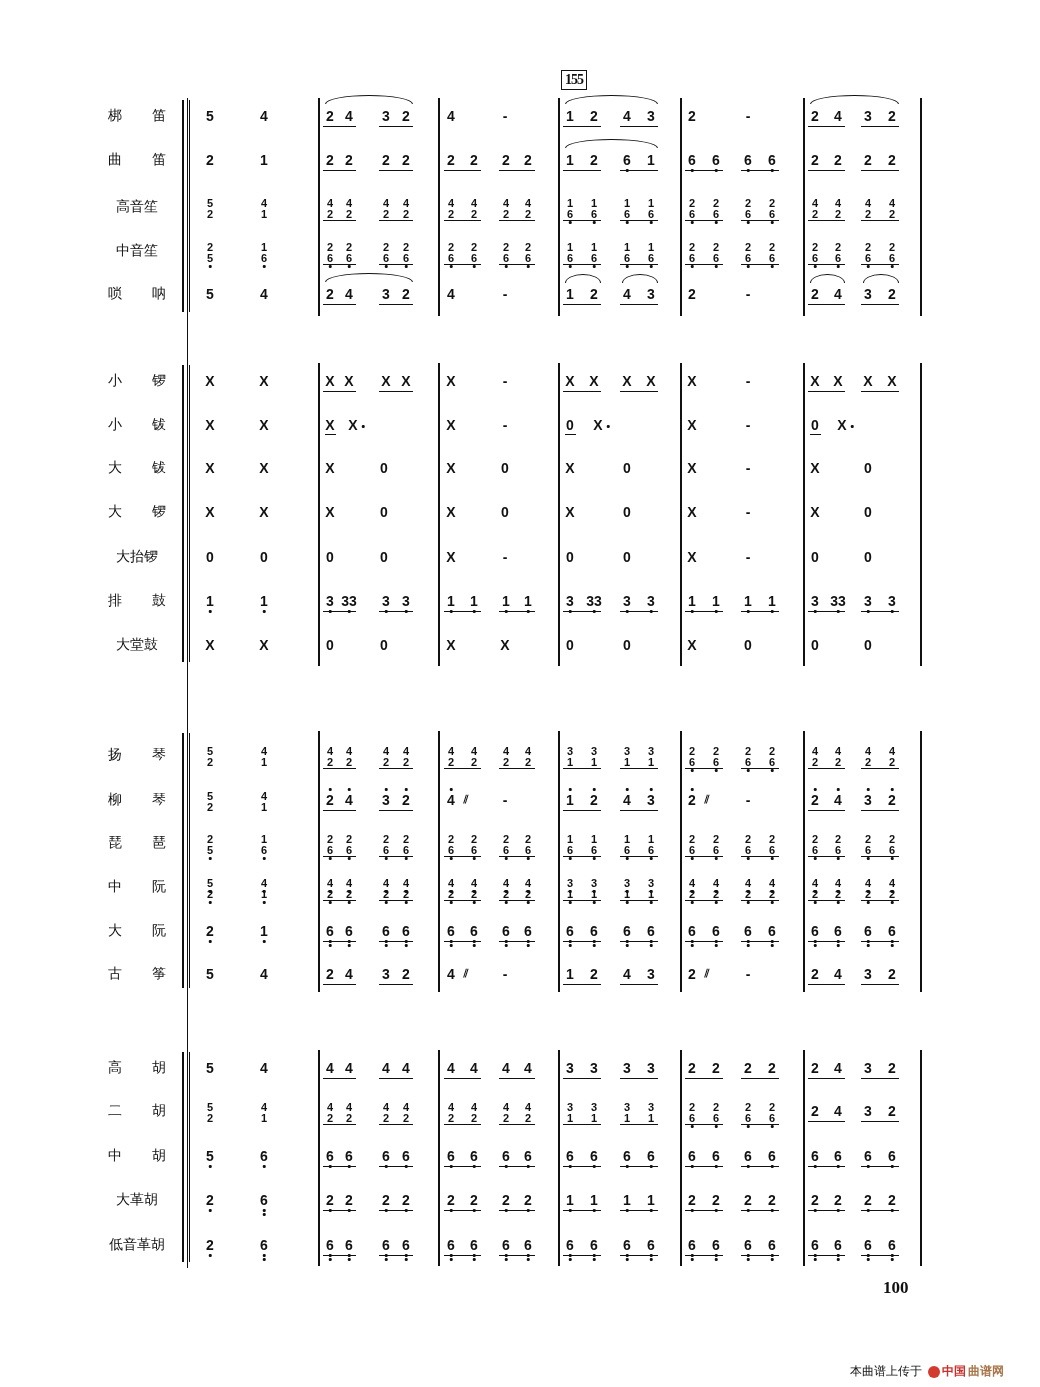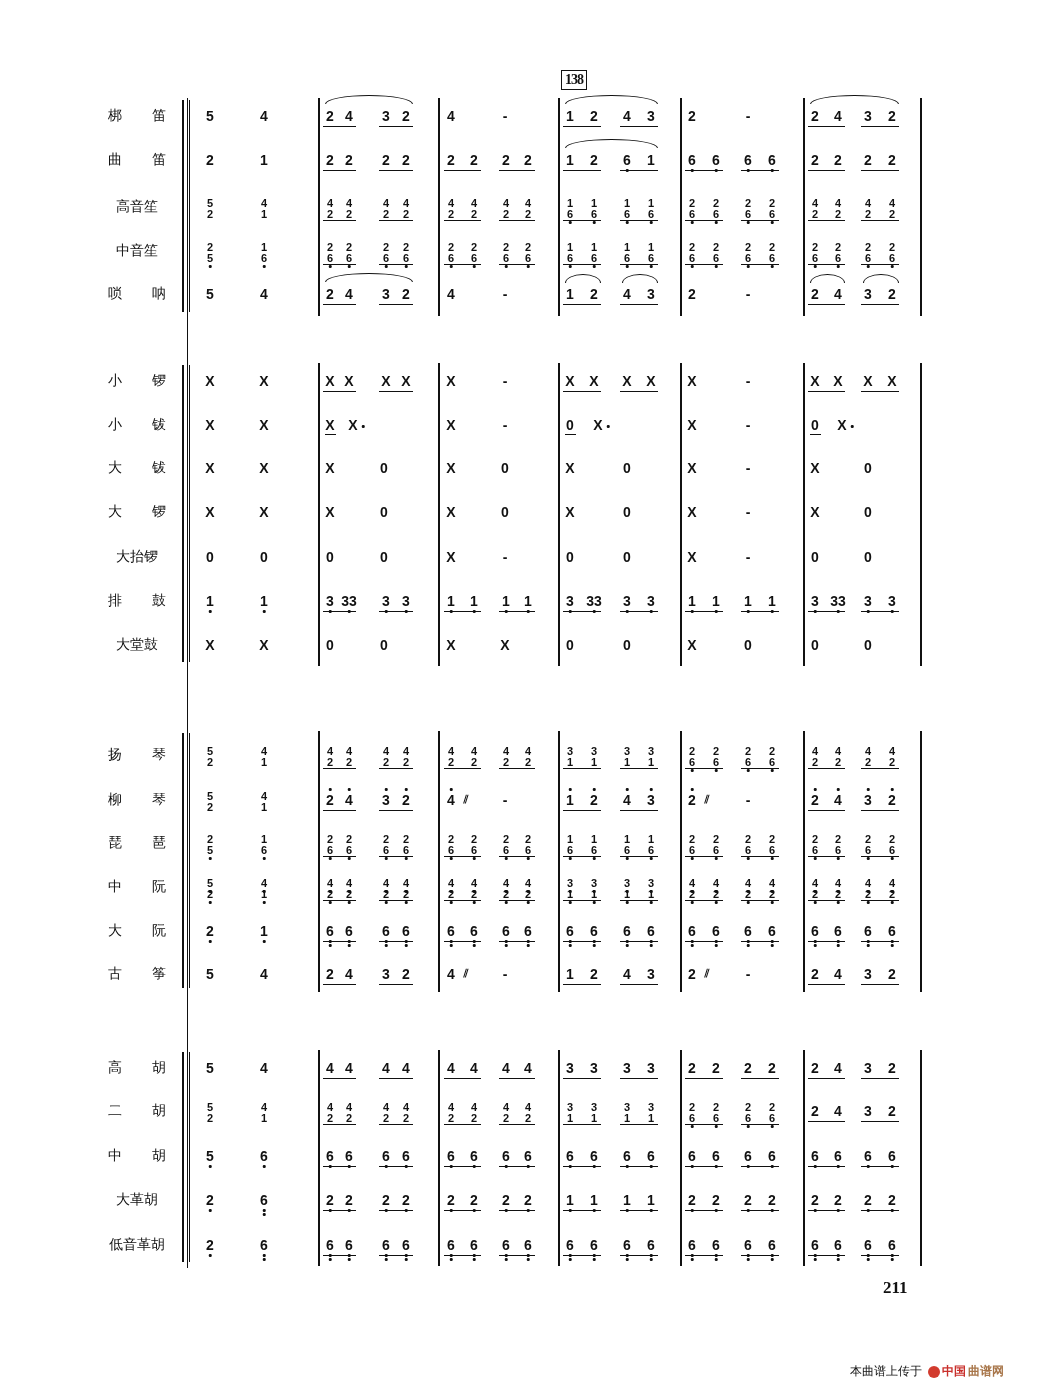--- a/index.html
+++ b/index.html
@@ -1144,22 +1144,22 @@
     <div class="note" style="left: 868px; top: 1237px;">6</div>
     <div class="pdot" style="left: 868px; top: 1254px;"></div>
     <div class="pdot" style="left: 868px; top: 1258px;"></div>
     <div class="note" style="left: 892px; top: 1237px;">6</div>
     <div class="pdot" style="left: 892px; top: 1254px;"></div>
     <div class="pdot" style="left: 892px; top: 1258px;"></div>
     <div class="uline" style="left: 861px; width: 38px; top: 1255px;"></div>
     <div class="spine" style="top: 98px; height: 1170px;"></div>
   </div>
 
-<div class="rehearsal">138</div>
-<div class="page-num">211</div>
+<div class="rehearsal">155</div>
+<div class="page-num">100</div>
 <div class="footer">
   <span>本曲谱上传于</span>
   <span class="logo">
     <span class="mark"></span>
     <span class="a">中国</span>
     <span class="b">曲谱网</span>
   </span>
 </div>
 
 </body></html>

